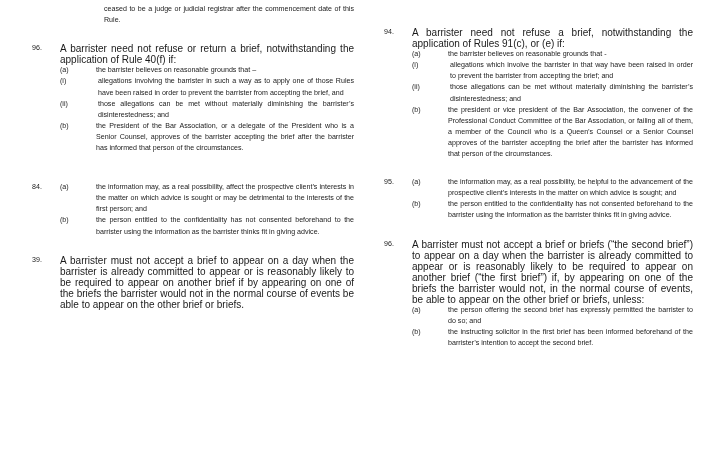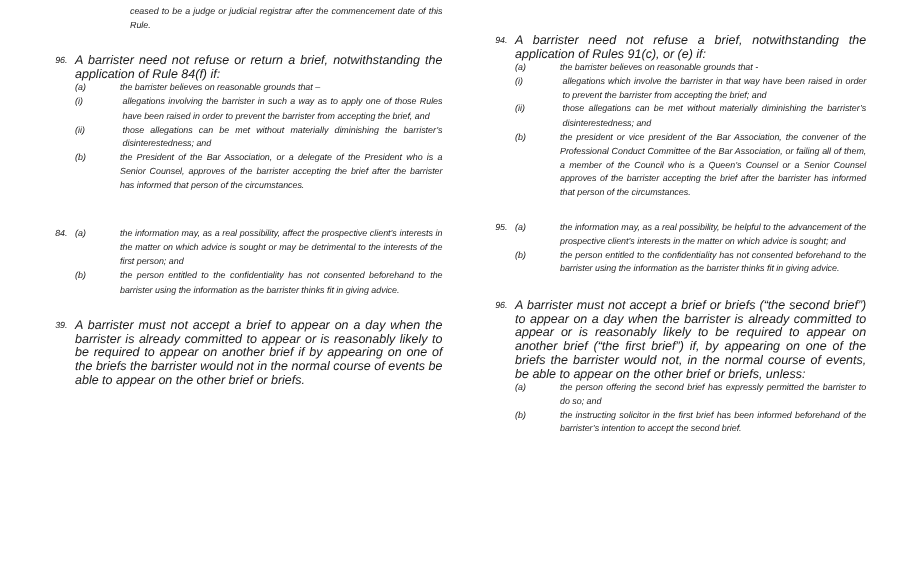--- a/index.html
+++ b/index.html
@@ -20,21 +20,20 @@
     width: 720px;
     height: 460px;
     box-sizing: border-box;
   }
   .columns {
     display: flex;
     width: 720px;
     height: 353px;
     box-sizing: border-box;
     padding: 4px 25px 0 8px;
-    font-style: italic;
   }
   .column {
     width: 352px;
     box-sizing: border-box;
   }
   .column-left {
     padding-left: 52px;
     padding-right: 6px;
   }
   .column-right {
@@ -47,21 +46,21 @@
     position: relative;
     margin-bottom: 0;
   }
   .rule-num {
     position: absolute;
     left: -40px;
     top: 0;
     width: 34px;
     font-size: 7.1px;
     line-height: 11.1px;
-    text-align: right;
+    text-align: center;
   }
   .lead-in {
     font-size: 10px;
     line-height: 11.1px;
     text-align: justify;
   }
 
   
   .sub {
     position: relative;
@@ -108,21 +107,21 @@
   <div class="columns">
 
     <div class="column column-left">
 
       <div class="topnote">ceased to be a judge or judicial registrar after the commencement date of this Rule.</div>
 
       <div class="gap-md"></div>
 
       <div class="rule">
         <div class="rule-num">96.</div>
-        <div class="lead-in">A barrister need not refuse or return a brief, notwithstanding the application of Rule 84(f) if:</div>
+        <div class="lead-in">A barrister need not refuse or return a brief, notwithstanding the application of Rule 40(f) if:</div>
 
         <div class="sub">
           <span class="marker">(a)</span>
           <span>the barrister believes on reasonable grounds that –</span>
         </div>
 
         <div class="subsub">
           <span class="marker">(i)</span>
           <span>allegations involving the barrister in such a way as to apply one of those Rules have been raised in order to prevent the barrister from accepting the brief, and</span>
         </div>

